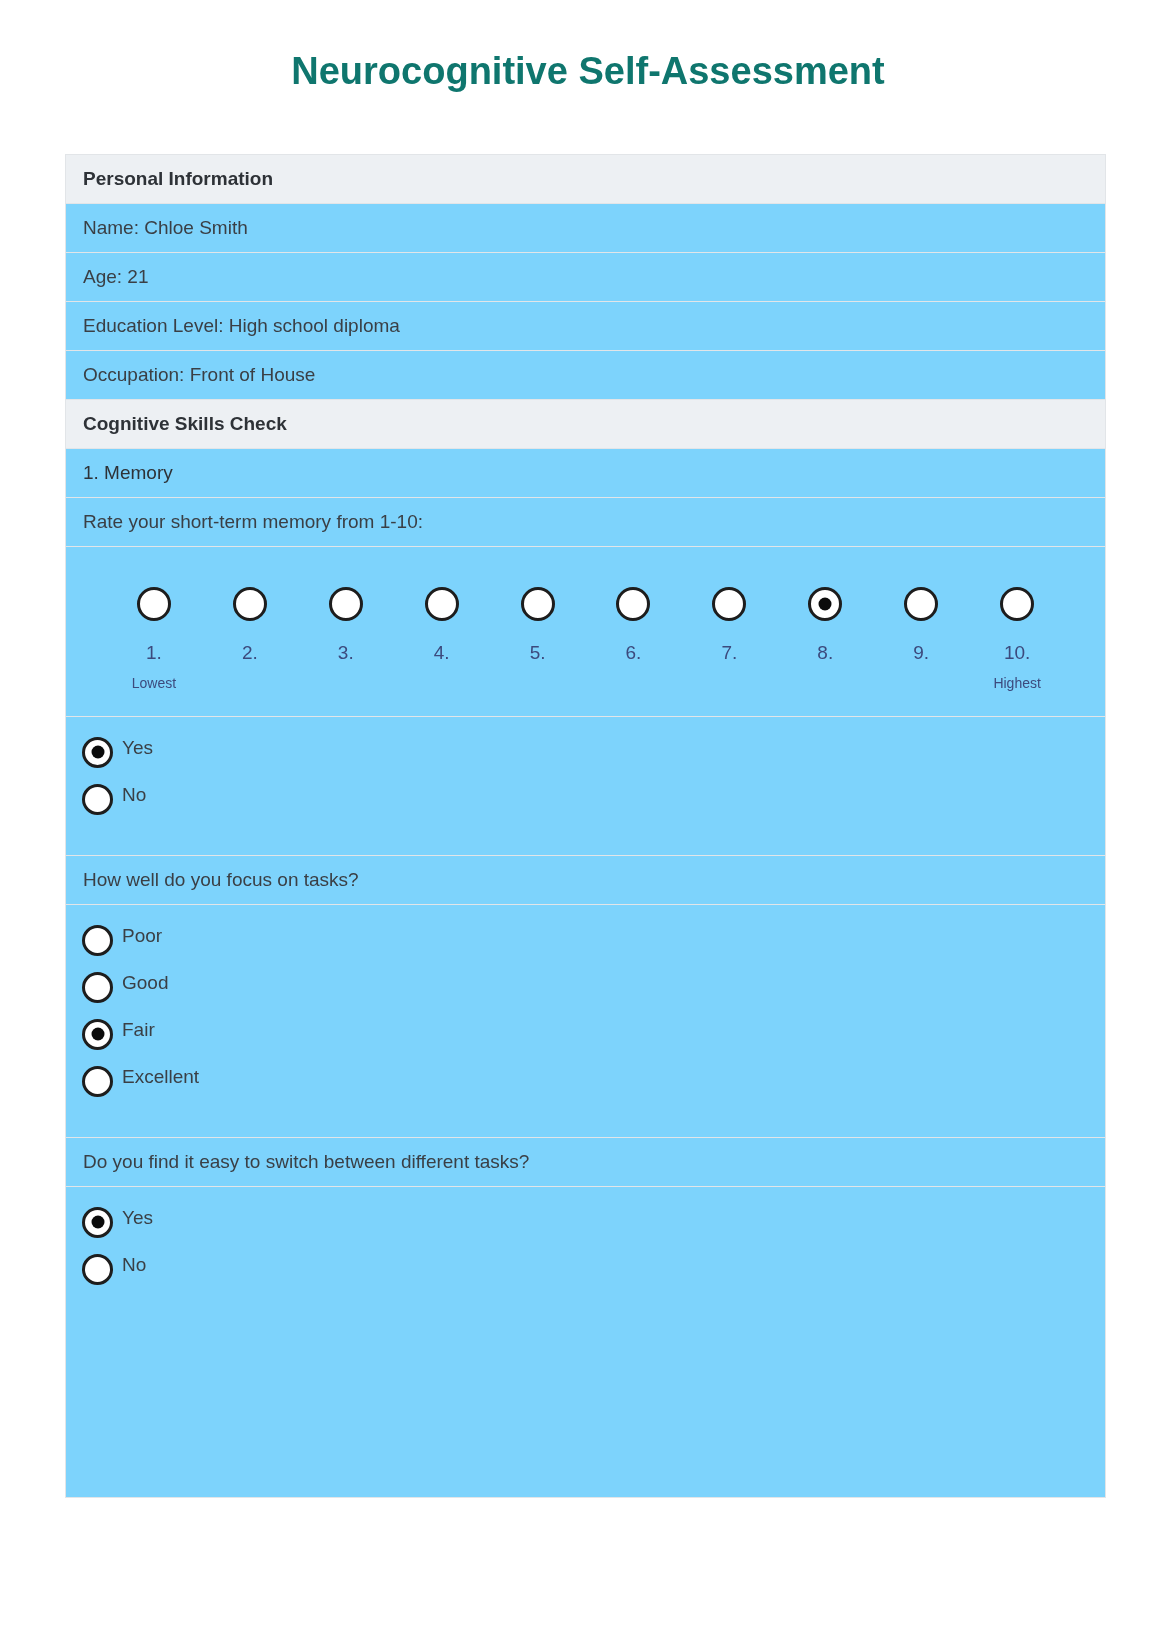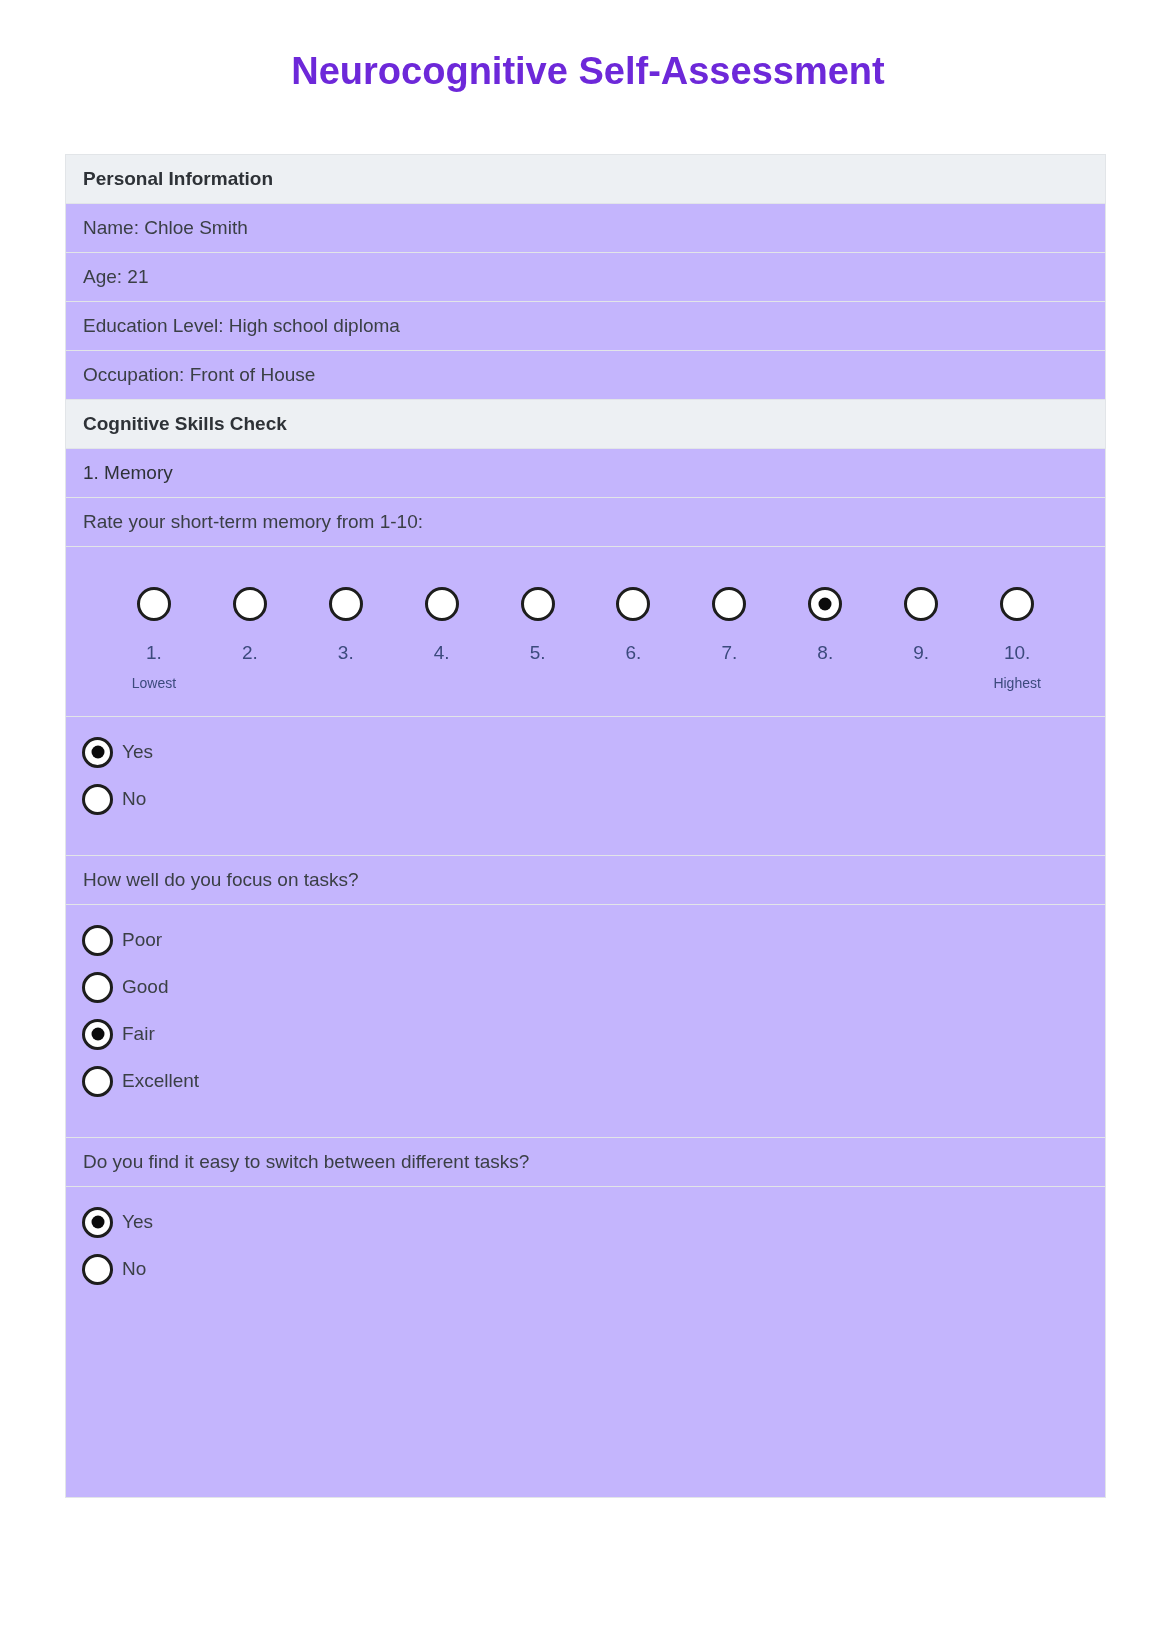--- a/index.html
+++ b/index.html
@@ -9,26 +9,26 @@
     background: #ffffff;
     font-family: "Liberation Sans", sans-serif;
     color: #3a3f45;
   }
   h1.page-title {
     margin: 50px 0 0 0;
     text-align: center;
     font-size: 38px;
     line-height: 1.15;
     font-weight: bold;
-    color: #6d28d9;
+    color: #0f766e;
   }
   .form-table {
     margin: 60px 70px 0 65px;
     border: 1px solid #e2e5e8;
-    background: #c4b5fd;
+    background: #7dd3fc;
   }
   .row {
     border-bottom: 1px solid #e2e5e8;
     padding: 13px 17px;
     font-size: 19px;
     line-height: 22px;
   }
   .row:last-child { border-bottom: none; }
   .section-header {
     background: #edf0f3;
@@ -71,21 +71,21 @@
     color: #3c4a7d;
   }
   .scale-sub {
     margin-top: 8px;
     min-height: 22px;
     font-size: 14px;
     color: #3c4a7d;
   }
   
   .options { padding: 20px 16px 40px 16px; }
-  .option { display: flex; align-items: center; margin-top: 16px; }
+  .option { display: flex; align-items: flex-start; margin-top: 16px; }
   .option:first-child { margin-top: 0; }
   .option .option-label { margin-left: 9px; font-size: 19px; color: #3a3f45; }
   .options.tall-bottom { padding-bottom: 212px; }
 </style>
 </head>
 <body>
 
 <main>
   <h1 class="page-title">Neurocognitive Self-Assessment</h1>
 

